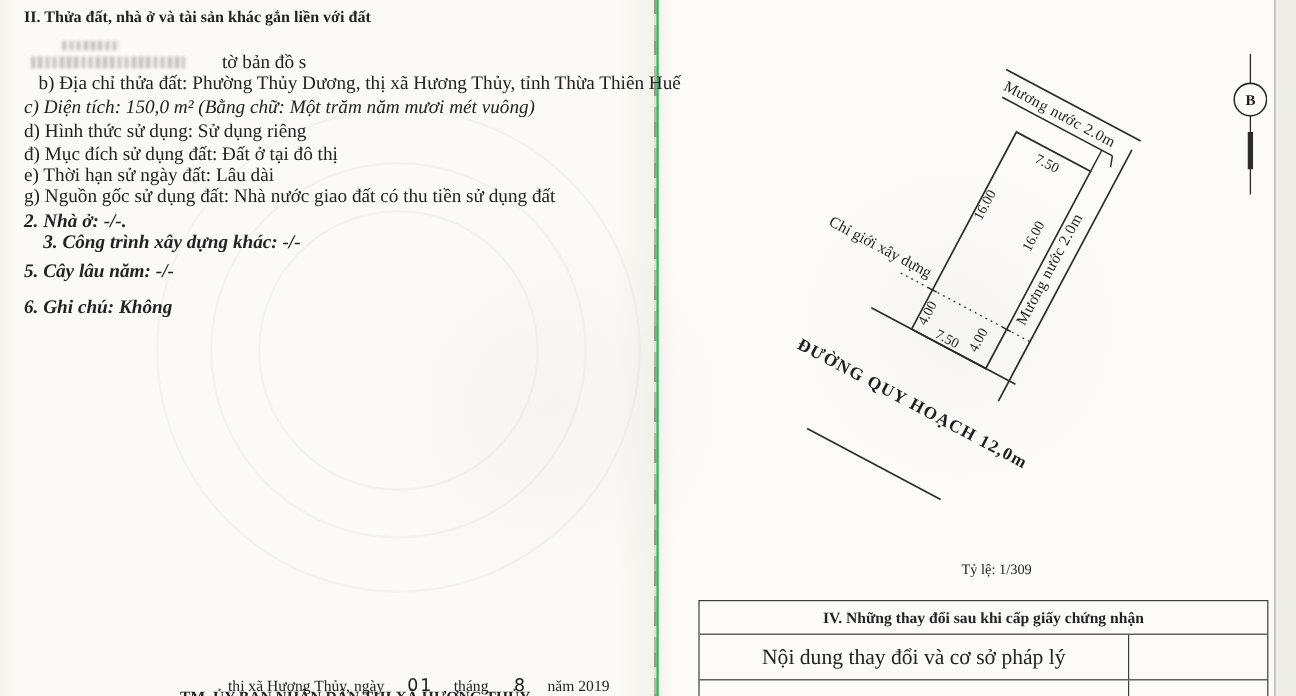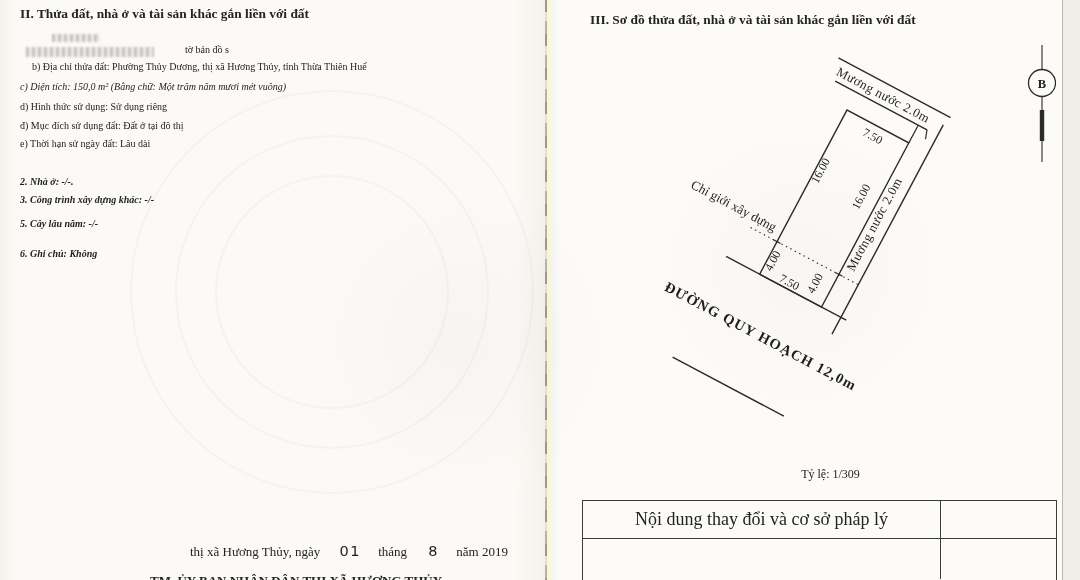--- a/index.html
+++ b/index.html
@@ -1,38 +1,38 @@
 <!DOCTYPE html>
 <html><head>
 <meta charset="utf-8">
 <style>
   html,body{margin:0;padding:0;}
   #stage{
     position:relative;width:1080px;height:580px;overflow:hidden;
-    background:#fef9c3;
+    background:#22c55e;
     font-family:"Liberation Serif", serif;
     color:#232323;
   }
   .abs{position:absolute;}
   
   #left-page{position:absolute;left:0;top:0;width:547px;height:580px;
     background:linear-gradient(90deg,#f4f2ec 0,#fbfaf6 14px,#fbfaf6 94%,#f3f1ea 100%);}
   #right-page{position:absolute;left:549px;top:0;width:513px;height:580px;
     background:linear-gradient(90deg,#f5f3ee 0,#fcfbf8 12px,#fcfbf8 100%);}
   #right-band{position:absolute;left:1062px;top:0;width:18px;height:580px;
     background:#efede8;border-left:1px solid rgba(150,143,130,.55);}
   #fold{position:absolute;left:545px;top:0;width:4px;height:580px;
     background:
       repeating-linear-gradient(180deg, rgba(70,60,50,.50) 0 12px, rgba(70,60,50,.10) 12px 21px, rgba(70,60,50,.35) 21px 34px);
     width:1.6px;filter:blur(.3px);}
   .watermark{position:absolute;border-radius:50%;border:2px solid rgba(130,120,155,.055);}
   .mottle{position:absolute;border-radius:50%;background:radial-gradient(circle, rgba(160,150,170,.05), rgba(160,150,170,0) 70%);}
 
   
-  .doc-line{position:absolute;left:20px;font-size:10px;white-space:nowrap;color:#222;}
+  .doc-line{position:absolute;left:20px;font-size:16px;white-space:nowrap;color:#222;}
   .bolditalic{font-weight:bold;font-style:italic;}
   .smudge{position:absolute;filter:blur(1.3px);opacity:.55;
     background:repeating-linear-gradient(90deg, rgba(45,42,40,.50) 0 3px, rgba(45,42,40,.10) 3px 6px);}
   .handwritten{font-family:"DejaVu Sans", sans-serif;font-size:14.5px;letter-spacing:1.5px;color:#1d1d1d;}
   #signature-clip{position:absolute;left:150px;top:573px;width:380px;height:7px;overflow:hidden;}
   #signature-clip div{font-weight:bold;font-size:13px;white-space:nowrap;}
 
   
   #table4{position:absolute;left:582px;top:500px;width:473px;height:110px;
     border:1.6px solid #3c3c3c;background:transparent;}
@@ -70,39 +70,39 @@
 
   <div class="smudge" style="left:52px;top:34px;width:48px;height:8px;"></div>
   <div class="smudge" style="left:26px;top:47px;width:128px;height:10px;"></div>
   <div class="doc-line" style="left:185px;top:44px;">tờ bản đồ s</div>
 
   <div class="doc-line" style="top:61px;padding-left:12px;">b) Địa chỉ thửa đất: Phường Thủy Dương, thị xã Hương Thủy, tỉnh Thừa Thiên Huế</div>
   <div class="doc-line" style="top:81px;font-style:italic;">c) Diện tích: 150,0 m² (Bằng chữ: Một trăm năm mươi mét vuông)</div>
   <div class="doc-line" style="top:120px;">đ) Mục đích sử dụng đất: Đất ở tại đô thị</div>
   <div class="doc-line" style="top:101px;">d) Hình thức sử dụng: Sử dụng riêng</div>
   <div class="doc-line" style="top:138px;">e) Thời hạn sử ngày đất: Lâu dài</div>
+  <div class="doc-line" style="top:155px;">g) Nguồn gốc sử dụng đất: Nhà nước giao đất có thu tiền sử dụng đất</div>
 
   <div class="doc-line bolditalic" style="top:176px;">2. Nhà ở: -/-.</div>
-  <div class="doc-line bolditalic" style="top:194px;">3. Công trình xây dựng khác: -/-</div>
+  <div class="doc-line bolditalic" style="top:194px;margin-left:16px;">3. Công trình xây dựng khác: -/-</div>
   <div class="doc-line bolditalic" style="top:218px;">5. Cây lâu năm: -/-</div>
   <div class="doc-line bolditalic" style="top:248px;">6. Ghi chú: Không</div>
 
-  <div class="abs" style="left:190px;top:543px;font-size:13px;white-space:nowrap;">
+  <div class="abs" style="left:190px;top:564px;font-size:13px;white-space:nowrap;">
     <span>thị xã Hương Thủy, ngày</span>
     <span class="handwritten" style="margin:0 14px 0 16px;">01</span>
     <span>tháng</span>
     <span class="handwritten" style="margin:0 14px 0 18px;">8</span>
     <span>năm</span>
     <span>2019</span>
   </div>
   <div id="signature-clip">
     <div>TM. ỦY BAN NHÂN DÂN THỊ XÃ HƯƠNG THỦY</div>
   </div>
 
-  <div class="pg-title" style="left:590px;top:12px;">III. Sơ đồ thửa đất, nhà ở và tài sản khác gắn liền với đất</div>
 
   <svg class="abs" style="left:556px;top:40px;" width="500" height="445" viewBox="0 0 500 445">
     <g stroke="#2b2b2b" stroke-width="1.4" fill="none">
 
       <g>
         <line x1="486" y1="5" x2="486" y2="122" stroke-width="1.1"></line>
         <line x1="486" y1="70" x2="486" y2="101" stroke-width="4.4"></line>
         <circle cx="486" cy="43" r="13.5" fill="#fcfbf8" stroke-width="1.3"></circle>
       </g>
 
@@ -138,20 +138,21 @@
       <text transform="rotate(-90 82 88)" x="82" y="88" text-anchor="middle" font-size="12.8" letter-spacing="0.5">Mương nước 2.0m</text>
       <text x="-55" y="142" text-anchor="middle" font-size="13">Chỉ giới xây dựng</text>
       <text x="30" y="245" text-anchor="middle" font-size="14.5" font-weight="600" letter-spacing="1.2">ĐƯỜNG QUY HOẠCH 12,0m</text>
     </g>
     <text x="486" y="47.5" text-anchor="middle" font-size="12.5" font-weight="bold">B</text>
   </svg>
 
   <div id="scale-label">Tỷ lệ: 1/309</div>
 
   <div id="table4">
+    <div class="t-title">IV. Những thay đổi sau khi cấp giấy chứng nhận</div>
     <div class="t-row">
       <div class="t-c1">Nội dung thay đổi và cơ sở pháp lý</div>
     </div>
     <div class="t-row2">
       <div class="t-r2c1"></div>
     </div>
   </div>
 
 </div>
 

